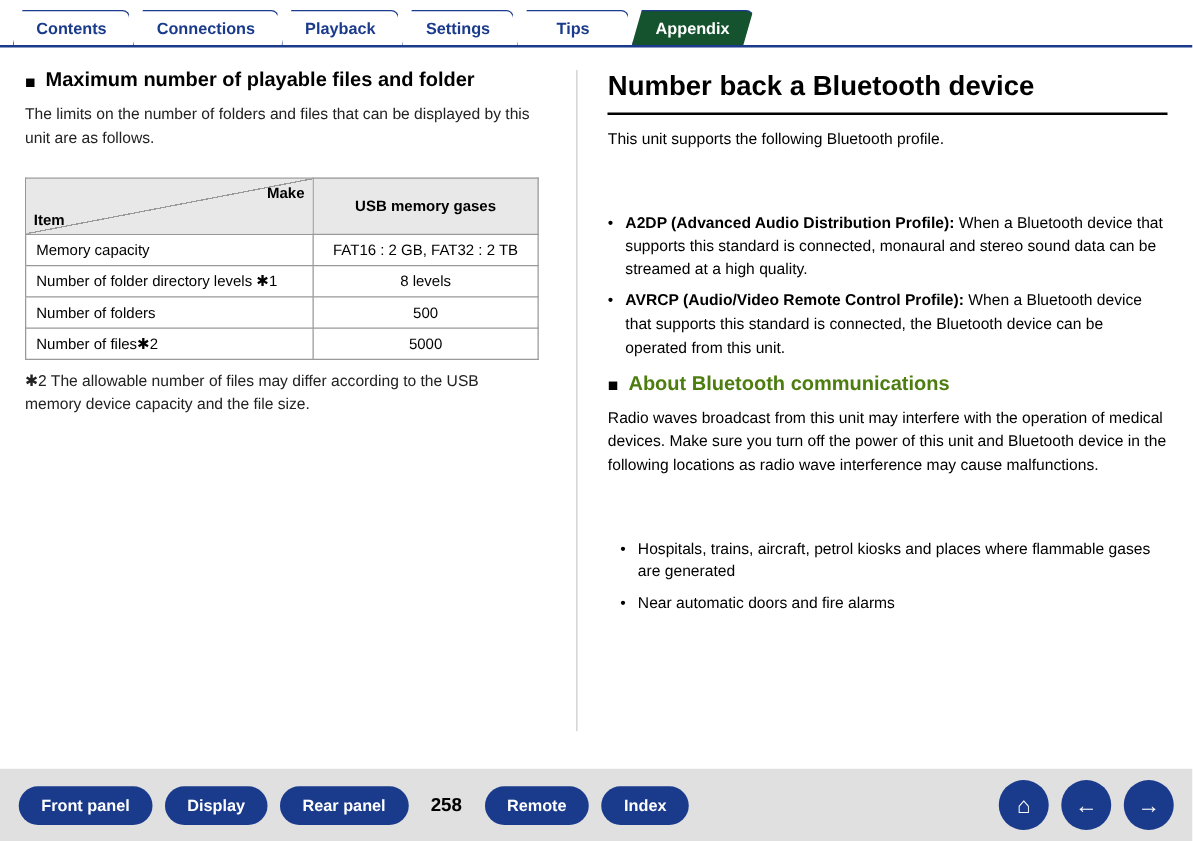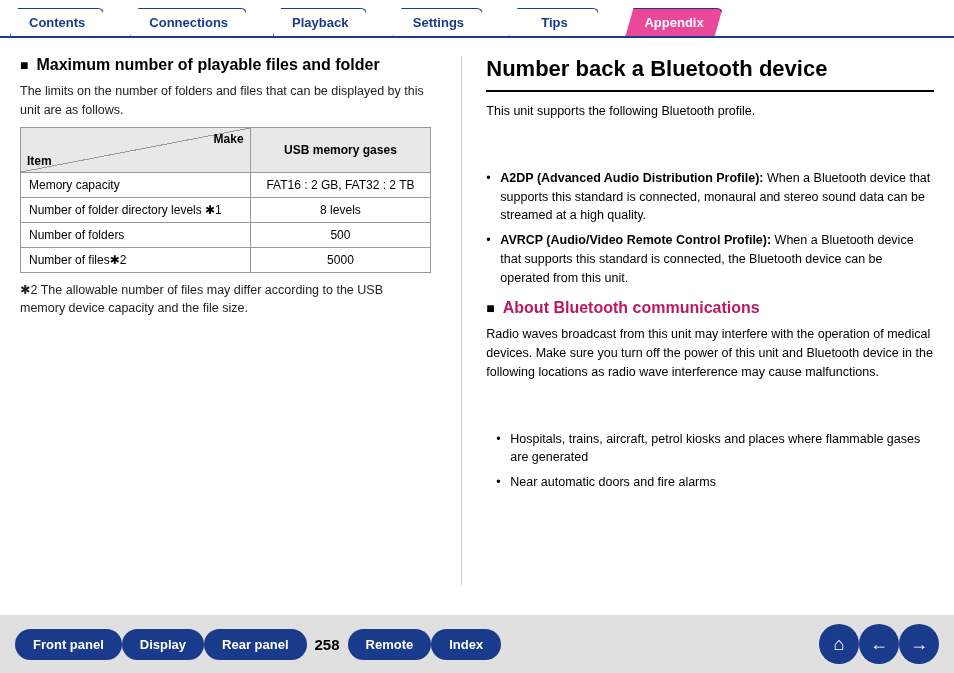--- a/index.html
+++ b/index.html
@@ -14,21 +14,20 @@
     }
 
     
     .nav-tabs {
       display: flex;
       align-items: flex-start;
       padding-top: 8px;
       padding-left: 10px;
       border-bottom: 2px solid #1a3a8c;
       background: #fff;
-      gap: 24px;
     }
     .nav-tab {
       padding: 6px 18px;
       font-size: 13px;
       font-weight: bold;
       color: #1a3a8c;
       background: #fff;
       border: 1.5px solid #1a3a8c;
       border-bottom: none;
       border-radius: 6px 6px 0 0;
@@ -37,21 +36,21 @@
       position: relative;
       clip-path: polygon(8px 0%, 100% 0%, calc(100% - 8px) 100%, 0% 100%);
       text-decoration: none;
       display: flex;
       align-items: center;
       justify-content: center;
       min-width: 90px;
       white-space: nowrap;
     }
     .nav-tab.active {
-      background: #ec4899;
+      background: #14532d;
       color: #fff;
     }
 
     
     .content-area {
       display: flex;
       flex-direction: row;
       padding: 18px 20px 10px 20px;
       gap: 30px;
       height: calc(100% - 56px - 60px);
@@ -73,21 +72,21 @@
       gap: 8px;
     }
     .left-panel h2::before {
       content: '■';
       color: #000;
       font-size: 14px;
     }
     .left-panel p {
       font-size: 12.5px;
       color: #222;
-      margin-bottom: 7px;
+      margin-bottom: 22px;
       line-height: 1.5;
     }
 
     
     .media-table {
       width: 100%;
       border-collapse: collapse;
       font-size: 12px;
       border: 1px solid #999;
     }
@@ -178,21 +177,21 @@
       position: absolute;
       left: 0;
       top: 0;
     }
     .right-panel ul li strong {
       font-weight: bold;
     }
     .right-panel h2 {
       font-size: 16px;
       font-weight: bold;
-      color: #be185d;
+      color: #4d7c0f;
       margin-bottom: 8px;
       display: flex;
       align-items: center;
       gap: 8px;
     }
     .right-panel h2::before {
       content: '■';
       color: #000;
       font-size: 14px;
     }
@@ -209,20 +208,21 @@
     .bottom-nav {
       position: absolute;
       bottom: 0;
       left: 0;
       right: 0;
       height: 58px;
       background: #e0e0e0;
       display: flex;
       align-items: center;
       padding: 0 15px;
+      gap: 10px;
     }
     .bottom-btn {
       background: #1a3a8c;
       color: #fff;
       font-size: 13px;
       font-weight: bold;
       padding: 8px 18px;
       border-radius: 20px;
       border: none;
       cursor: pointer;

